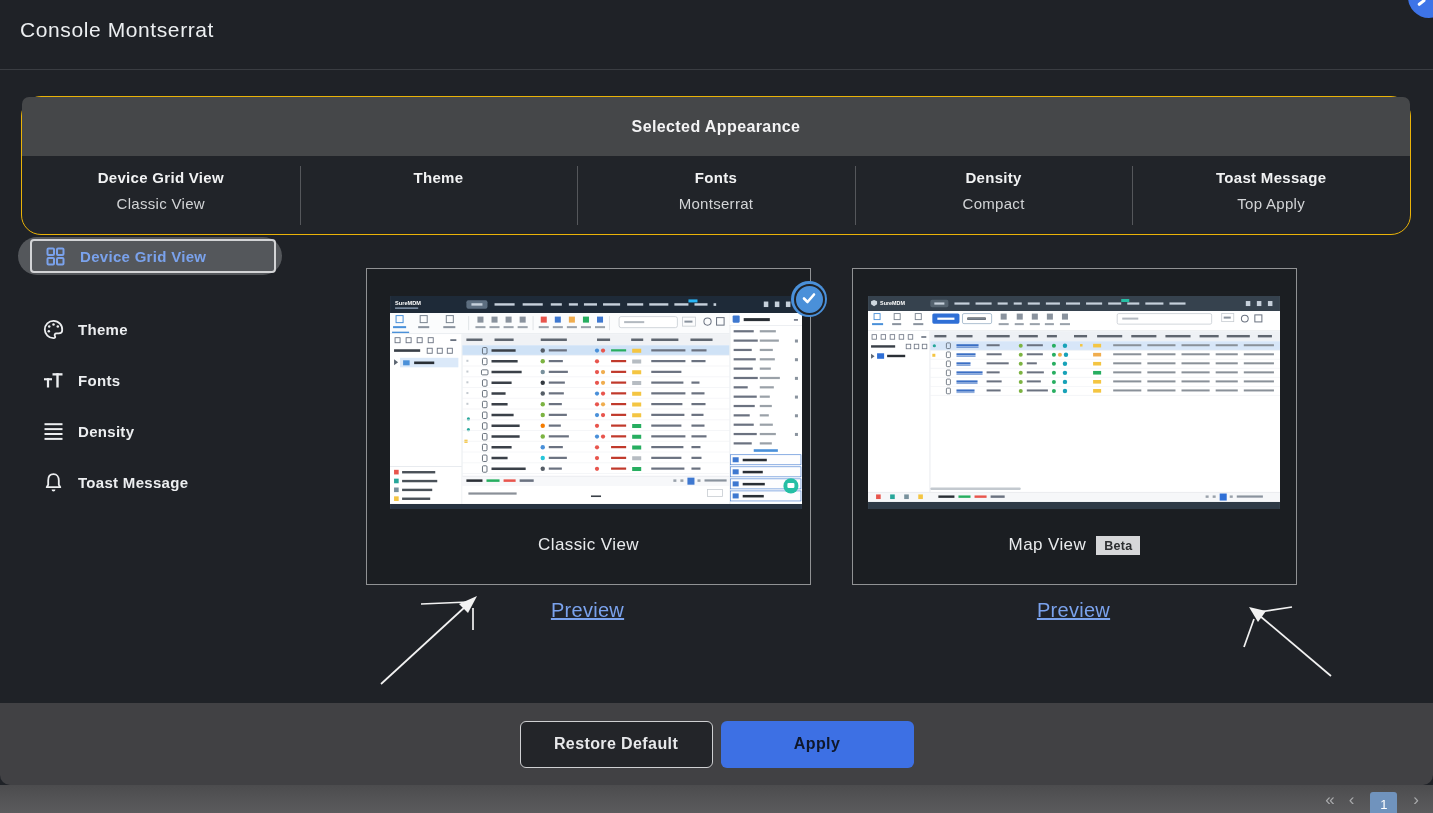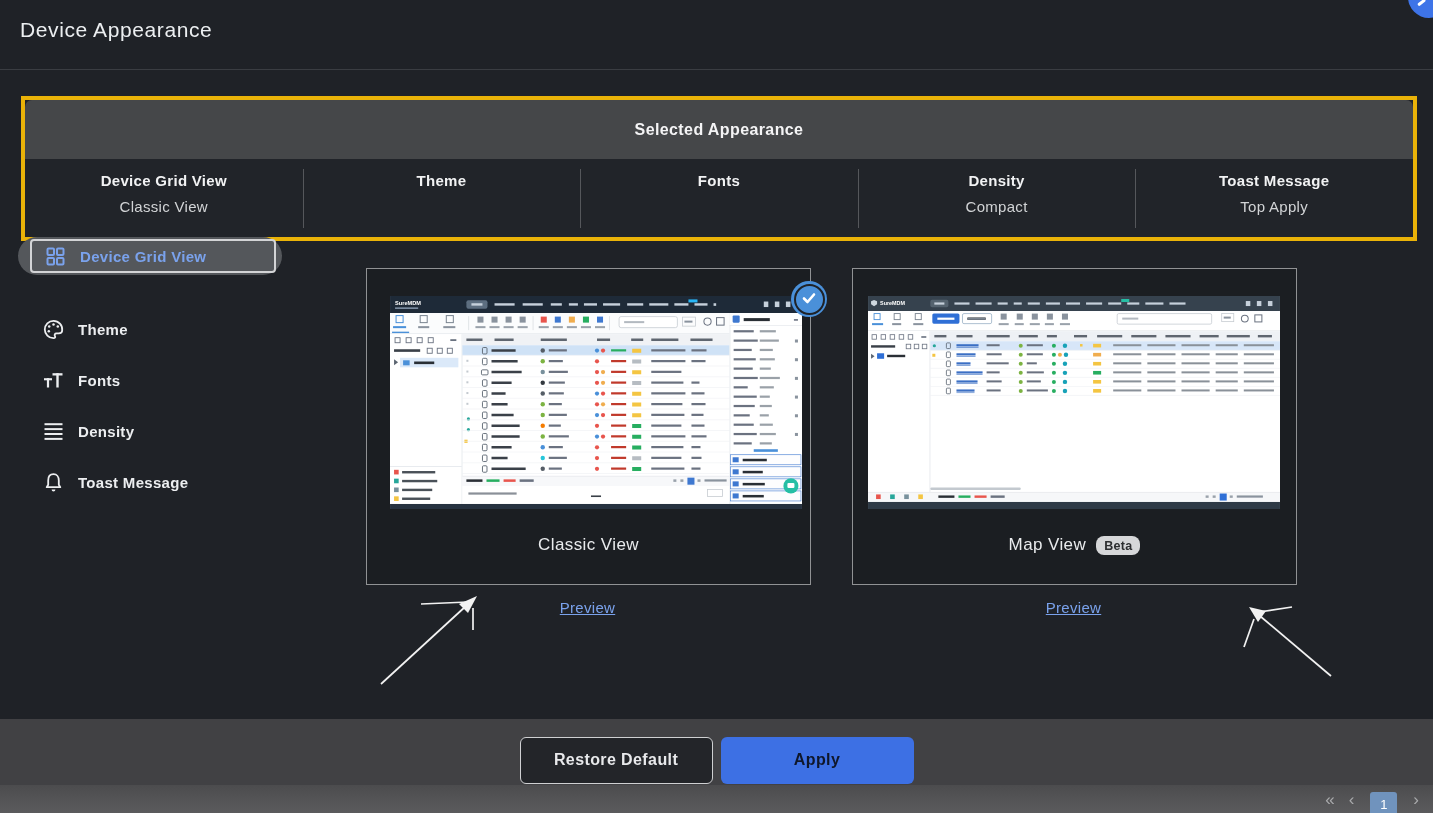--- a/index.html
+++ b/index.html
@@ -19,21 +19,21 @@
   }
   .help-bubble .glyph{
     position:absolute;left:9px;top:25px;width:9px;height:2.6px;background:#fff;
     transform:rotate(-38deg);border-radius:2px;
   }
   .top-divider{position:absolute;left:0;right:0;top:69px;height:1px;background:#3a3d42;}
 
   
   .sel-panel{
     position:absolute;left:21px;top:96px;width:1388px;height:137px;
-    border:4px solid #eab308;border-radius:0;background:#212429;
+    border:1px solid #eab308;border-radius:20px;background:#212429;
   }
   .sel-panel-header{
     height:59px;background:#454749;border-radius:7px 7px 0 0;
     display:flex;align-items:center;justify-content:center;
     color:#f4f4f5;font-size:16px;font-weight:bold;letter-spacing:.4px;
   }
   .sel-cols{display:flex;height:77px;}
   .sel-col{flex:1;position:relative;text-align:center;padding-top:13px;}
   .sel-col + .sel-col::before{
     content:"";position:absolute;left:0;top:10px;bottom:8px;width:1px;background:#55575b;
@@ -67,46 +67,46 @@
   .thumb{position:absolute;top:27px;display:block;background:#fff;}
   .card.classic .thumb{left:23px;width:412px;height:213px;}
   .card.map .thumb{left:15px;width:412px;height:213px;}
   .card-label-row{
     position:absolute;left:0;right:0;top:266px;display:flex;align-items:center;
     justify-content:center;gap:10px;
   }
   .card-label{font-size:17px;font-weight:500;color:#e9ebed;letter-spacing:.4px;}
   .beta-badge{
     background:#d6d7d9;color:#2c2e30;font-size:12.5px;font-weight:bold;
-    border-radius:8px;padding:3px 8px 2px;letter-spacing:.3px;
+    border-radius:0;padding:3px 8px 2px;letter-spacing:.3px;
   }
   .check-badge{
     position:absolute;top:12px;right:-17px;width:36px;height:36px;border-radius:50%;
     background:#4a90d9;z-index:4;
   }
   .check-badge::before{
     content:"";position:absolute;inset:2.5px;border-radius:50%;border:2.5px solid #1f2227;
   }
   .check-badge .tick{
     position:absolute;left:10px;top:9px;width:16px;height:16px;
   }
   .preview-link{
-    position:absolute;top:599px;font-size:15px;color:#7aa2ec;text-decoration:underline;
+    position:absolute;top:599px;font-size:20px;color:#7aa2ec;text-decoration:underline;
     letter-spacing:.3px;cursor:pointer;
   }
   .preview-link.classic{left:366px;width:443px;text-align:center;}
   .preview-link.map{left:852px;width:443px;text-align:center;}
 
   
   .anno{position:absolute;inset:0;width:1433px;height:813px;pointer-events:none;z-index:5;}
 
   
   .footer-bar{
     position:absolute;left:0;right:0;top:703px;height:82px;background:#414144;
-    border-radius:0 0 10px 10px;display:flex;align-items:center;justify-content:center;gap:8px;margin-top:16px;
+    border-radius:0 0 10px 10px;display:flex;align-items:center;justify-content:center;gap:8px;
   }
   .btn{
     width:193px;height:47px;border-radius:6px;font-family:"Liberation Sans",sans-serif;
     font-size:16px;font-weight:bold;letter-spacing:.4px;display:flex;align-items:center;
     justify-content:center;cursor:pointer;box-sizing:border-box;
   }
   .btn.restore{background:#232529;border:1.5px solid #cfd0d2;color:#e8e9eb;}
   .btn.apply{background:#3d70e4;border:none;color:#0f172a;}
 
   
@@ -121,38 +121,39 @@
     width:27px;height:24px;background:#7093bd;border-radius:3px;color:#fff;font-size:13px;
     display:flex;align-items:center;justify-content:center;cursor:pointer;margin-top:10px;
   }
   .pg-first{letter-spacing:-2px;}
 </style>
 </head>
 <body>
 
 <div class="page">
 
-  <div class="page-title">Device Appearance</div>
+  <div class="page-title">Console Montserrat</div>
   <div class="help-bubble">
       <span class="glyph"></span>
     </div>
   <div class="top-divider"></div>
 
   <div class="sel-panel">
     <div class="sel-panel-header">Selected Appearance</div>
     <div class="sel-cols">
       <div class="sel-col">
         <div class="lbl">Device Grid View</div>
         <div class="val">Classic View</div>
       </div>
       <div class="sel-col">
         <div class="lbl">Theme</div>
       </div>
       <div class="sel-col">
         <div class="lbl">Fonts</div>
+        <div class="val">Montserrat</div>
       </div>
       <div class="sel-col">
         <div class="lbl">Density</div>
         <div class="val">Compact</div>
       </div>
       <div class="sel-col">
         <div class="lbl">Toast Message</div>
         <div class="val">Top Apply</div>
       </div>
     </div>

